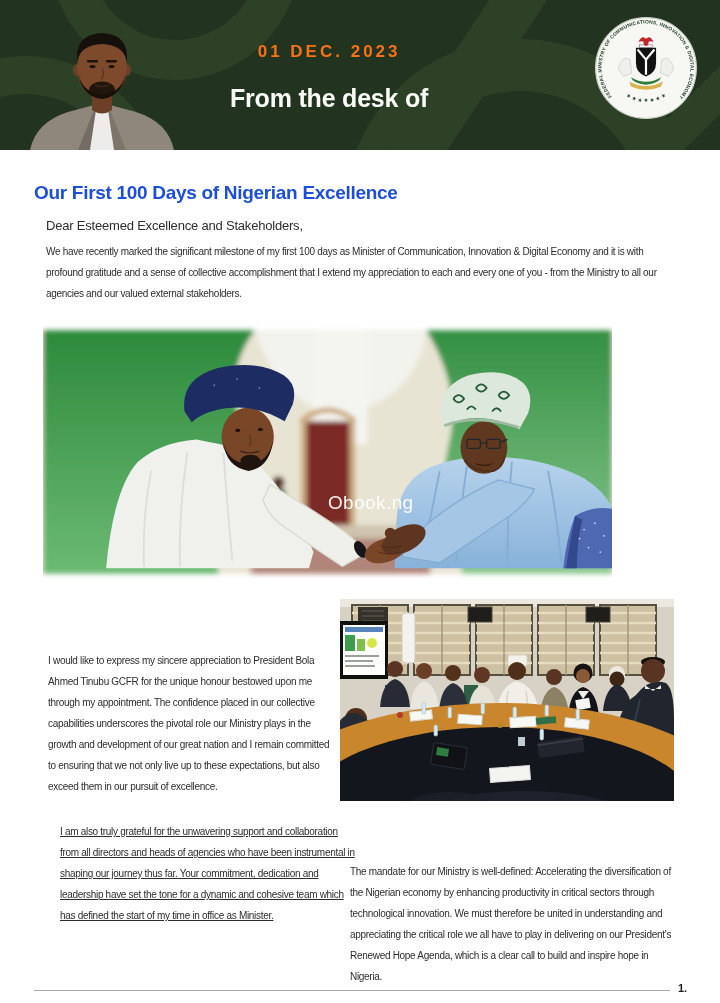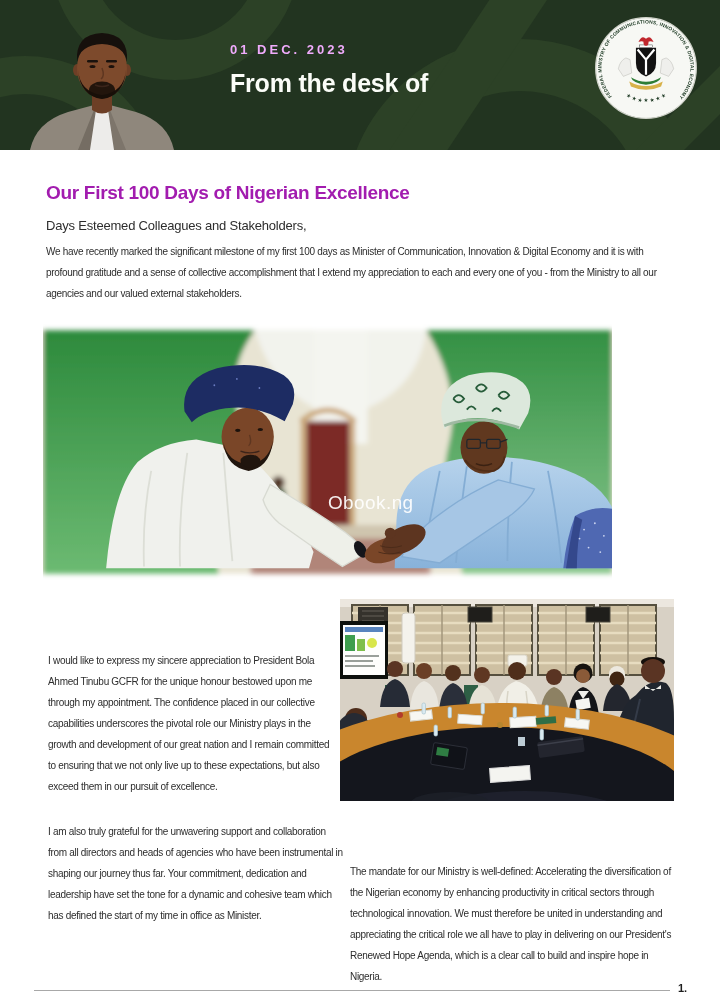--- a/index.html
+++ b/index.html
@@ -8,31 +8,31 @@
     position:relative; width:720px; height:1003px; margin:0 auto;
     background:#ffffff; overflow:hidden;
     font-family:"Liberation Sans", sans-serif; color:#2d2d2d;
   }
   
   .masthead { position:absolute; left:0; top:0; width:720px; height:150px; background:#223420; overflow:hidden; }
   .masthead-pattern { position:absolute; left:0; top:0; width:720px; height:150px; }
   .portrait { position:absolute; left:16px; bottom:0; width:172px; height:132px; }
   .portrait svg { display:block; width:100%; height:100%; }
   .mast-text { position:absolute; left:230px; top:42px; }
-  .mast-date { font-size:13px; font-weight:bold; letter-spacing:3px; color:#f0abfc; }
-  .mast-title { margin-top:10px; font-size:25px; line-height:32px; font-weight:bold; color:#fbfdf8; letter-spacing:-0.2px; }
+  .mast-date { font-size:17px; font-weight:bold; letter-spacing:3px; color:#f97316;text-align:center; }
+  .mast-title { margin-top:20px; font-size:25px; line-height:32px; font-weight:bold; color:#fbfdf8; letter-spacing:-0.2px; }
   .seal { position:absolute; left:594px; top:16px; width:104px; height:104px; }
   .seal svg { display:block; width:100%; height:100%; }
   
-  .headline { position:absolute; left:46px; top:182px; font-size:19px; font-weight:bold; letter-spacing:-0.3px; color:#a21caf; }
+  .headline { position:absolute; left:34px; top:182px; font-size:19px; font-weight:bold; letter-spacing:-0.3px; color:#1d4ed8; }
   .salutation { position:absolute; left:46px; top:218px; font-size:13px; letter-spacing:-0.2px; }
   .para { font-size:10px; line-height:21px; letter-spacing:-0.3px; color:#2d2d2d; }
   .intro { position:absolute; left:46px; top:241px; width:636px; }
   .col-appreciation { position:absolute; left:48px; top:650px; width:290px; }
-  .col-gratitude { position:absolute; left:48px; top:821px; width:295px; }
+  .col-gratitude { position:absolute; left:60px; top:821px; width:295px;text-decoration:underline; }
   .col-mandate { position:absolute; left:350px; top:821px; width:328px;margin-top:40px; }
   
   .photo-main { position:absolute; left:43px; top:323px; width:569px; height:258px; overflow:hidden; }
   .photo-main svg { display:block; width:100%; height:100%; }
   .photo-meeting { position:absolute; left:340px; top:599px; width:334px; height:202px; overflow:hidden; }
   .photo-meeting svg { display:block; width:100%; height:100%; }
   
   .footer-rule { position:absolute; left:34px; top:990px; width:636px; height:1px; background:#a8a8a8; }
   .page-number { position:absolute; left:678px; top:982px; font-size:11px; font-weight:bold; color:#1d1d1d; }
 </style>
@@ -114,21 +114,21 @@
           <rect x="54" y="34.5" width="16" height="3" fill="#ffffff" stroke="#222222" stroke-width="0.5"></rect>
 
           <path d="M 53,31 Q 57,22 62,27 Q 67,22 71,31 Q 66,28.5 62,32.5 Q 58,28.5 53,31 Z" fill="#c0272d"></path>
           <ellipse cx="62" cy="31.5" rx="3" ry="4" fill="#c0272d"></ellipse>
         </g>
       </svg>
     </div>
   </header>
 
   <h2 class="headline">Our First 100 Days of Nigerian Excellence</h2>
-  <p class="salutation">Days Esteemed Colleagues and Stakeholders,</p>
+  <p class="salutation">Dear Esteemed Excellence and Stakeholders,</p>
   <p class="para intro">We have recently marked the significant milestone of my first 100 days as Minister of Communication, Innovation &amp; Digital Economy and it is with profound gratitude and a sense of collective accomplishment that I extend my appreciation to each and every one of you - from the Ministry to all our agencies and our valued external stakeholders.</p>
 
   <figure class="photo-main">
     <svg viewBox="0 0 631 258">
       <defs>
         <linearGradient id="gGreenL" x1="0" y1="0" x2="0" y2="1">
           <stop offset="0" stop-color="#2d8a3c"></stop>
             <stop offset="1" stop-color="#6cba72"></stop>
         </linearGradient>
         <linearGradient id="gGreenR" x1="0" y1="0" x2="0" y2="1">

